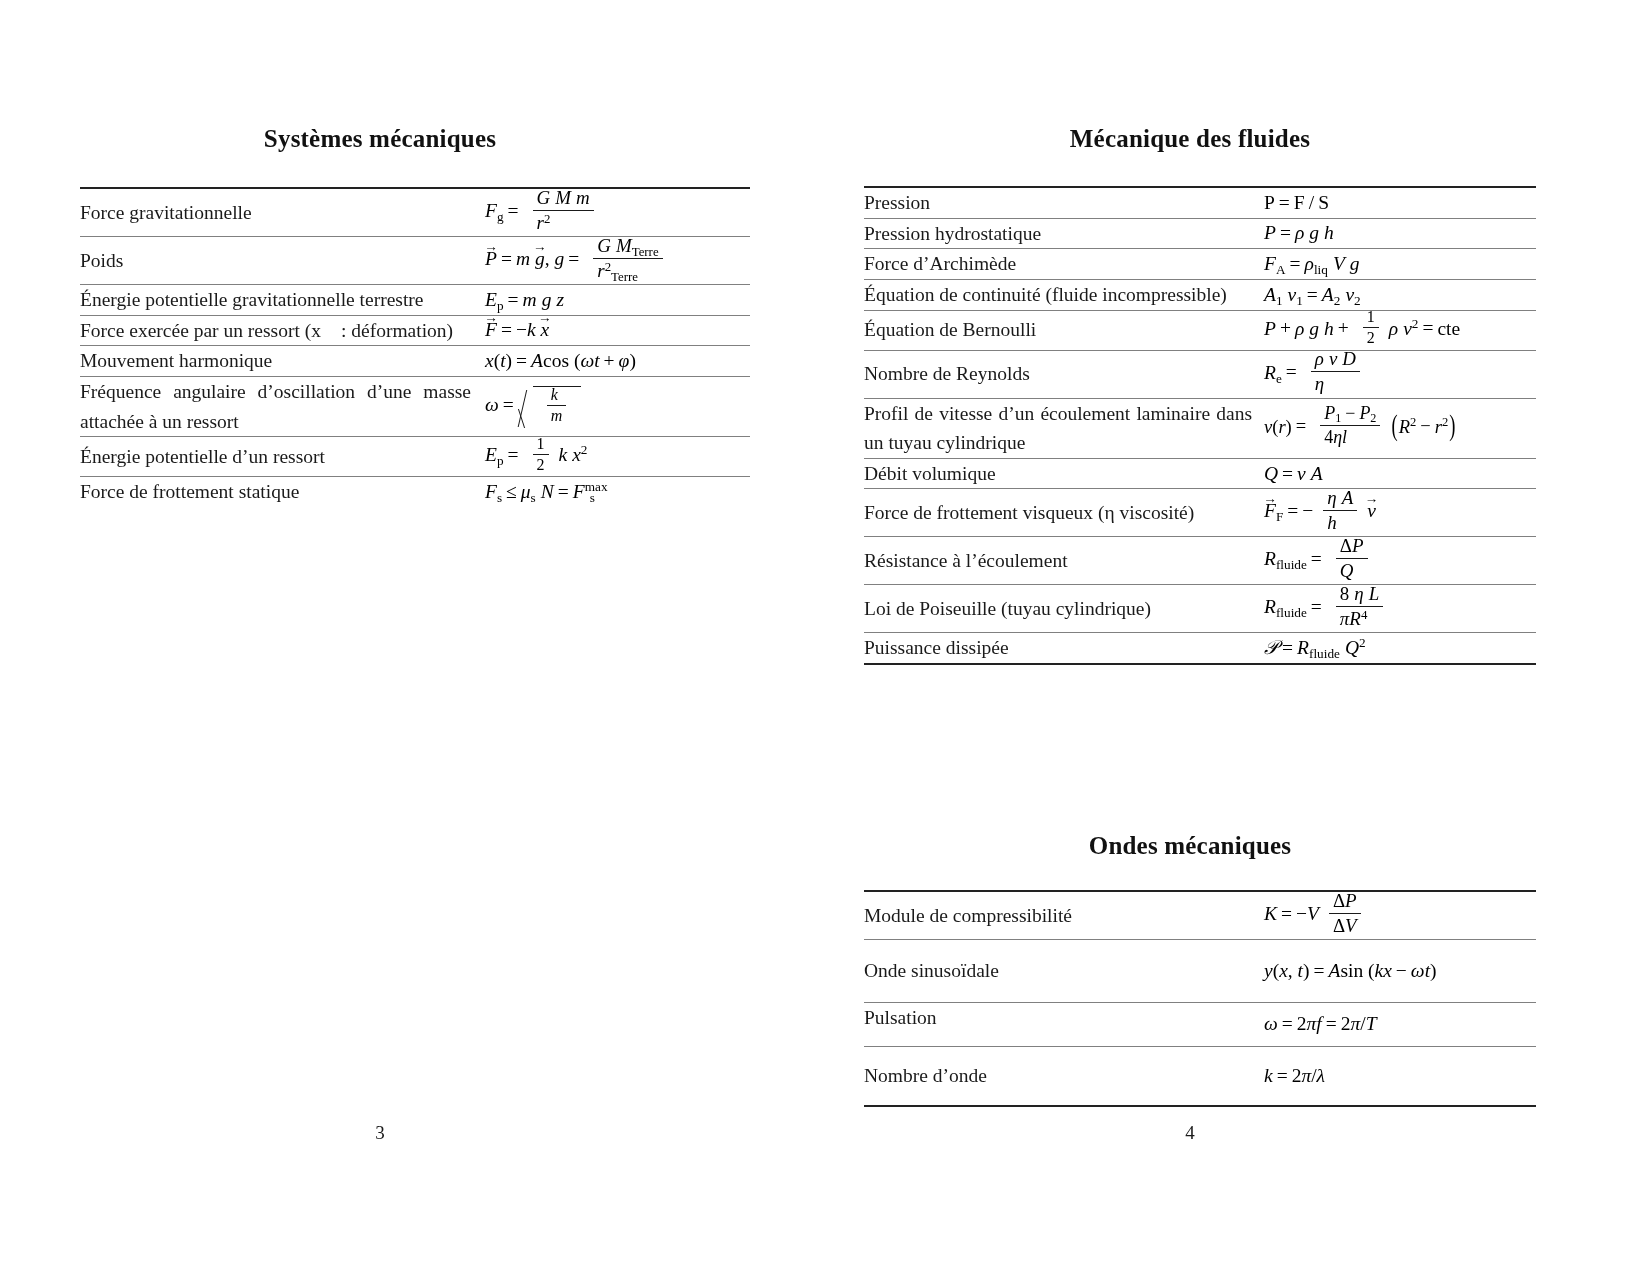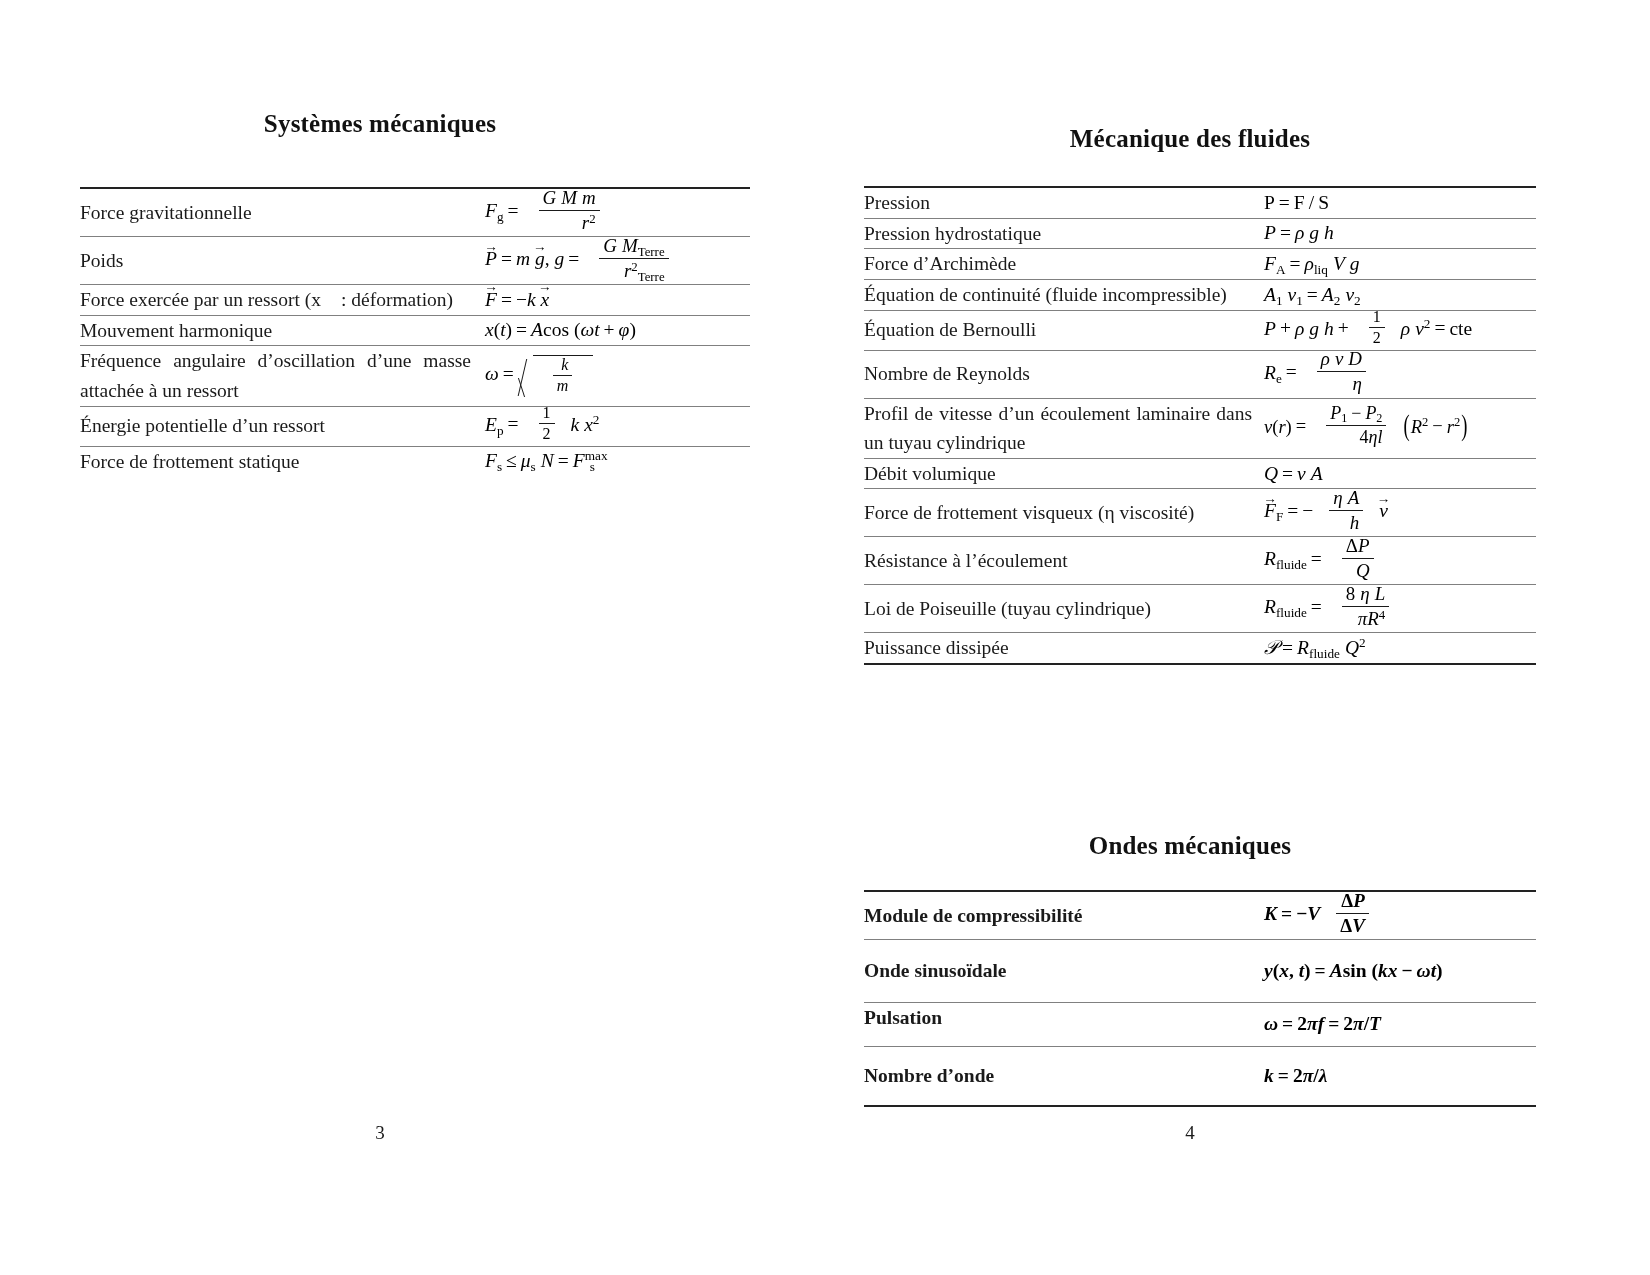--- a/index.html
+++ b/index.html
@@ -75,22 +75,22 @@
   .op { font-style: normal; padding: 0 4px; }
   .thin { display: inline-block; width: 5px; }
   sub.r, sup.r { font-style: normal; }
   sub, sup { font-size: 68%; line-height: 0; }
   sub { vertical-align: -0.28em; }
   sup { vertical-align: 0.50em; }
 
   .frac {
     display: inline-block;
     vertical-align: middle;
-    text-align: right;
-    margin: 0 16px;
+    text-align: left;
+    margin: 0 10px;
     position: relative;
     top: -0.12em;
   }
   .frac > .num {
     display: block;
     padding: 0 4px 1px 4px;
     border-bottom: 1.1px solid #1a1a1a;
     font-size: 0.97em;
   }
   .frac > .den {
@@ -161,21 +161,21 @@
     color: #1a1a1a;
   }
 </style>
 </head>
 <body>
 
 <div class="page">
 
   <div class="col col-left">
 
-    <div class="section-title" style="position:absolute; left:0; top:110px; width:760px;">Systèmes mécaniques</div>
+    <div class="section-title" style="position:absolute; left:0; top:125px; width:760px;">Systèmes mécaniques</div>
 
     <table class="formula-table" style="position:absolute; left:80px; top:187px; width:670px;">
       <colgroup>
           <col style="width:405px">
           <col style="width:265px">
         </colgroup>
       <tbody>
 
         <tr>
           <td class="desc toprule">Force gravitationnelle</td>
@@ -184,20 +184,26 @@
           </td>
         </tr>
 
         <tr>
           <td class="desc midrule">Poids</td>
           <td class="form midrule">
             <span class="vec m">P<span class="arrow">→</span></span><span class="op">=</span><span class="m">m</span><span class="thin"></span><span class="vec m">g<span class="arrow">→</span></span><span class="mr">,</span> <span class="m">g</span><span class="op">=</span><span class="frac"><span class="num"><span class="m">G</span><span class="thin"></span><span class="m">M</span><sub class="r">Terre</sub></span><span class="den"><span class="m">r</span><sup class="r">2</sup><sub class="r">Terre</sub></span></span>
           </td>
         </tr>
 
+        <tr>
+          <td class="desc midrule">Énergie potentielle gravitationnelle terrestre</td>
+          <td class="form midrule">
+            <span class="m">E</span><sub class="r">p</sub><span class="op">=</span><span class="m">m</span><span class="thin"></span><span class="m">g</span><span class="thin"></span><span class="m">z</span>
+          </td>
+        </tr>
 
         <tr>
           <td class="desc midrule">Force exercée par un ressort (x⃗ : déformation)</td>
           <td class="form midrule">
             <span class="vec m">F<span class="arrow">→</span></span><span class="op">=</span><span class="mr">−</span><span class="m">k</span><span class="thin"></span><span class="vec m">x<span class="arrow">→</span></span>
           </td>
         </tr>
 
         <tr>
           <td class="desc midrule">Mouvement harmonique</td>
@@ -327,21 +333,21 @@
           <td class="form midrule bottomrule">
             <span class="m" style="font-family:'Liberation Serif',serif;">𝒫</span><span class="op">=</span><span class="m">R</span><sub class="r">fluide</sub><span class="thin"></span><span class="m">Q</span><sup class="r">2</sup>
           </td>
         </tr>
 
       </tbody>
     </table>
 
     <div class="section-title" style="position:absolute; left:0; top:832px; width:760px;">Ondes mécaniques</div>
 
-    <table class="formula-table" style="position:absolute; left:54px; top:890px; width:672px;font-weight:bold;">
+    <table class="formula-table" style="position:absolute; left:54px; top:890px; width:672px;">
       <colgroup>
           <col style="width:400px">
           <col style="width:272px">
         </colgroup>
       <tbody>
 
         <tr>
           <td class="desc toprule">Module de compressibilité</td>
           <td class="form toprule">
             <span class="m">K</span><span class="op">=</span><span class="mr">−</span><span class="m">V</span><span class="frac"><span class="num"><span class="mr">Δ</span><span class="m">P</span></span><span class="den"><span class="mr">Δ</span><span class="m">V</span></span></span>

